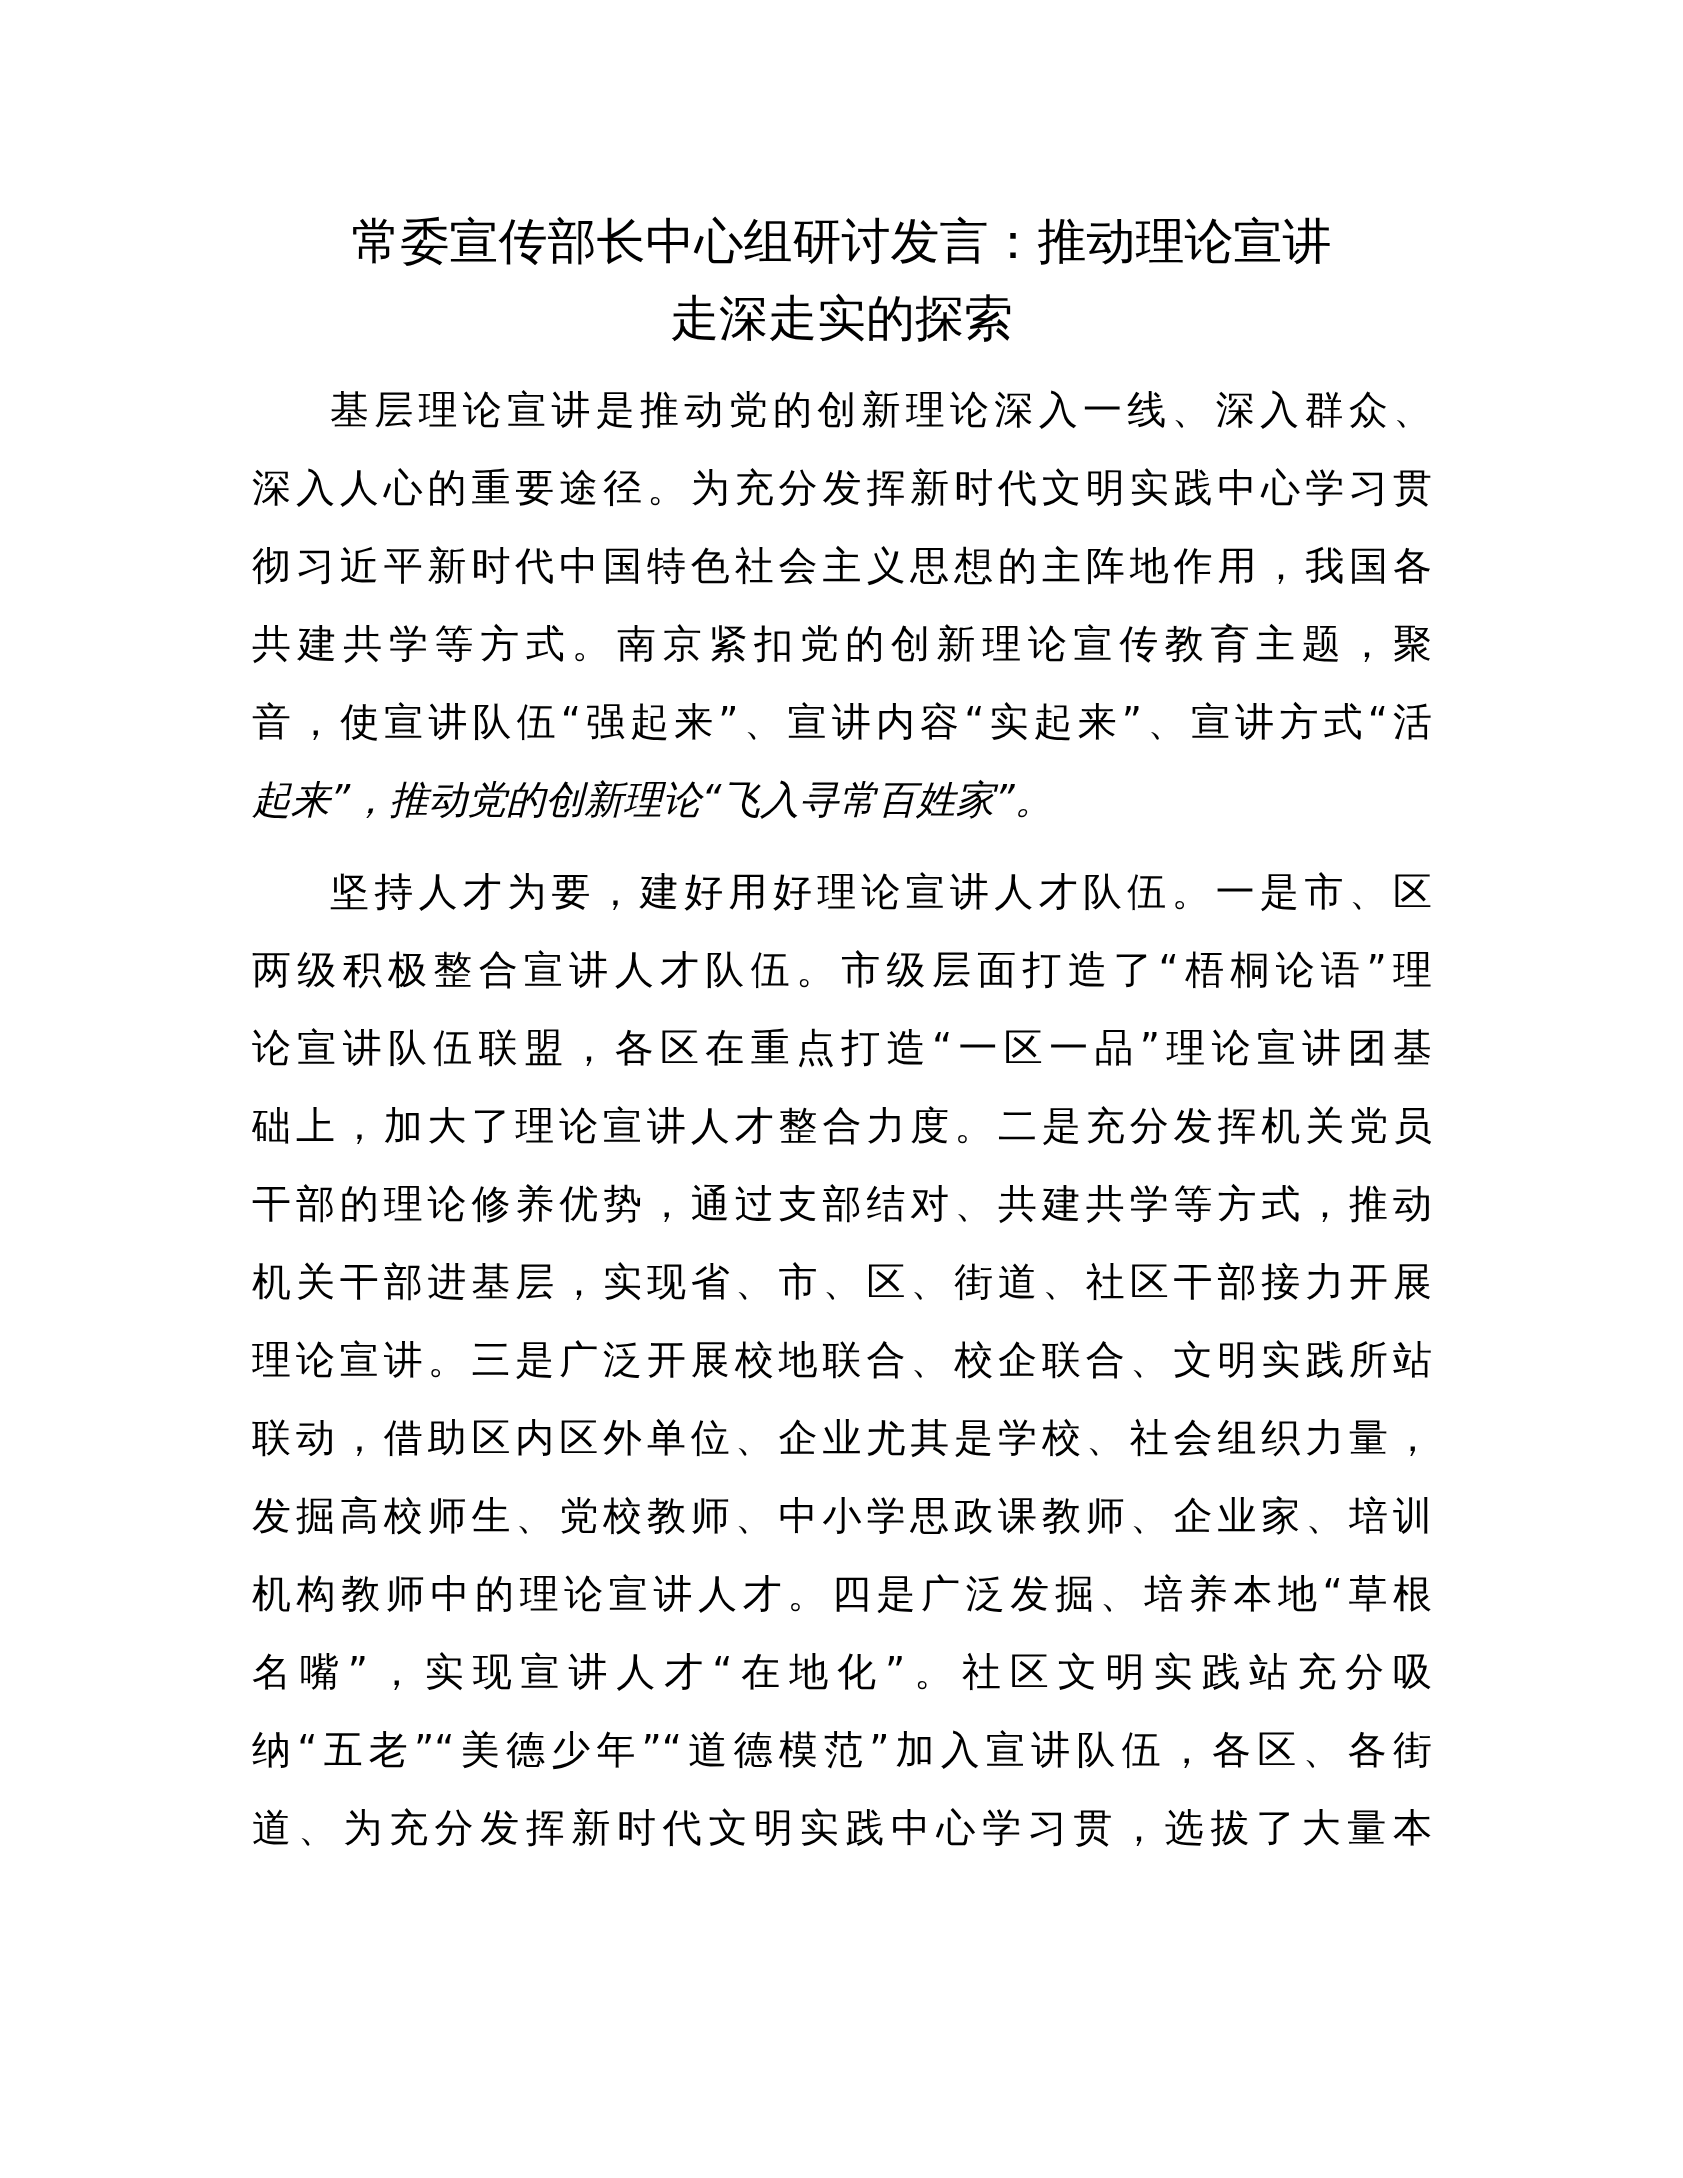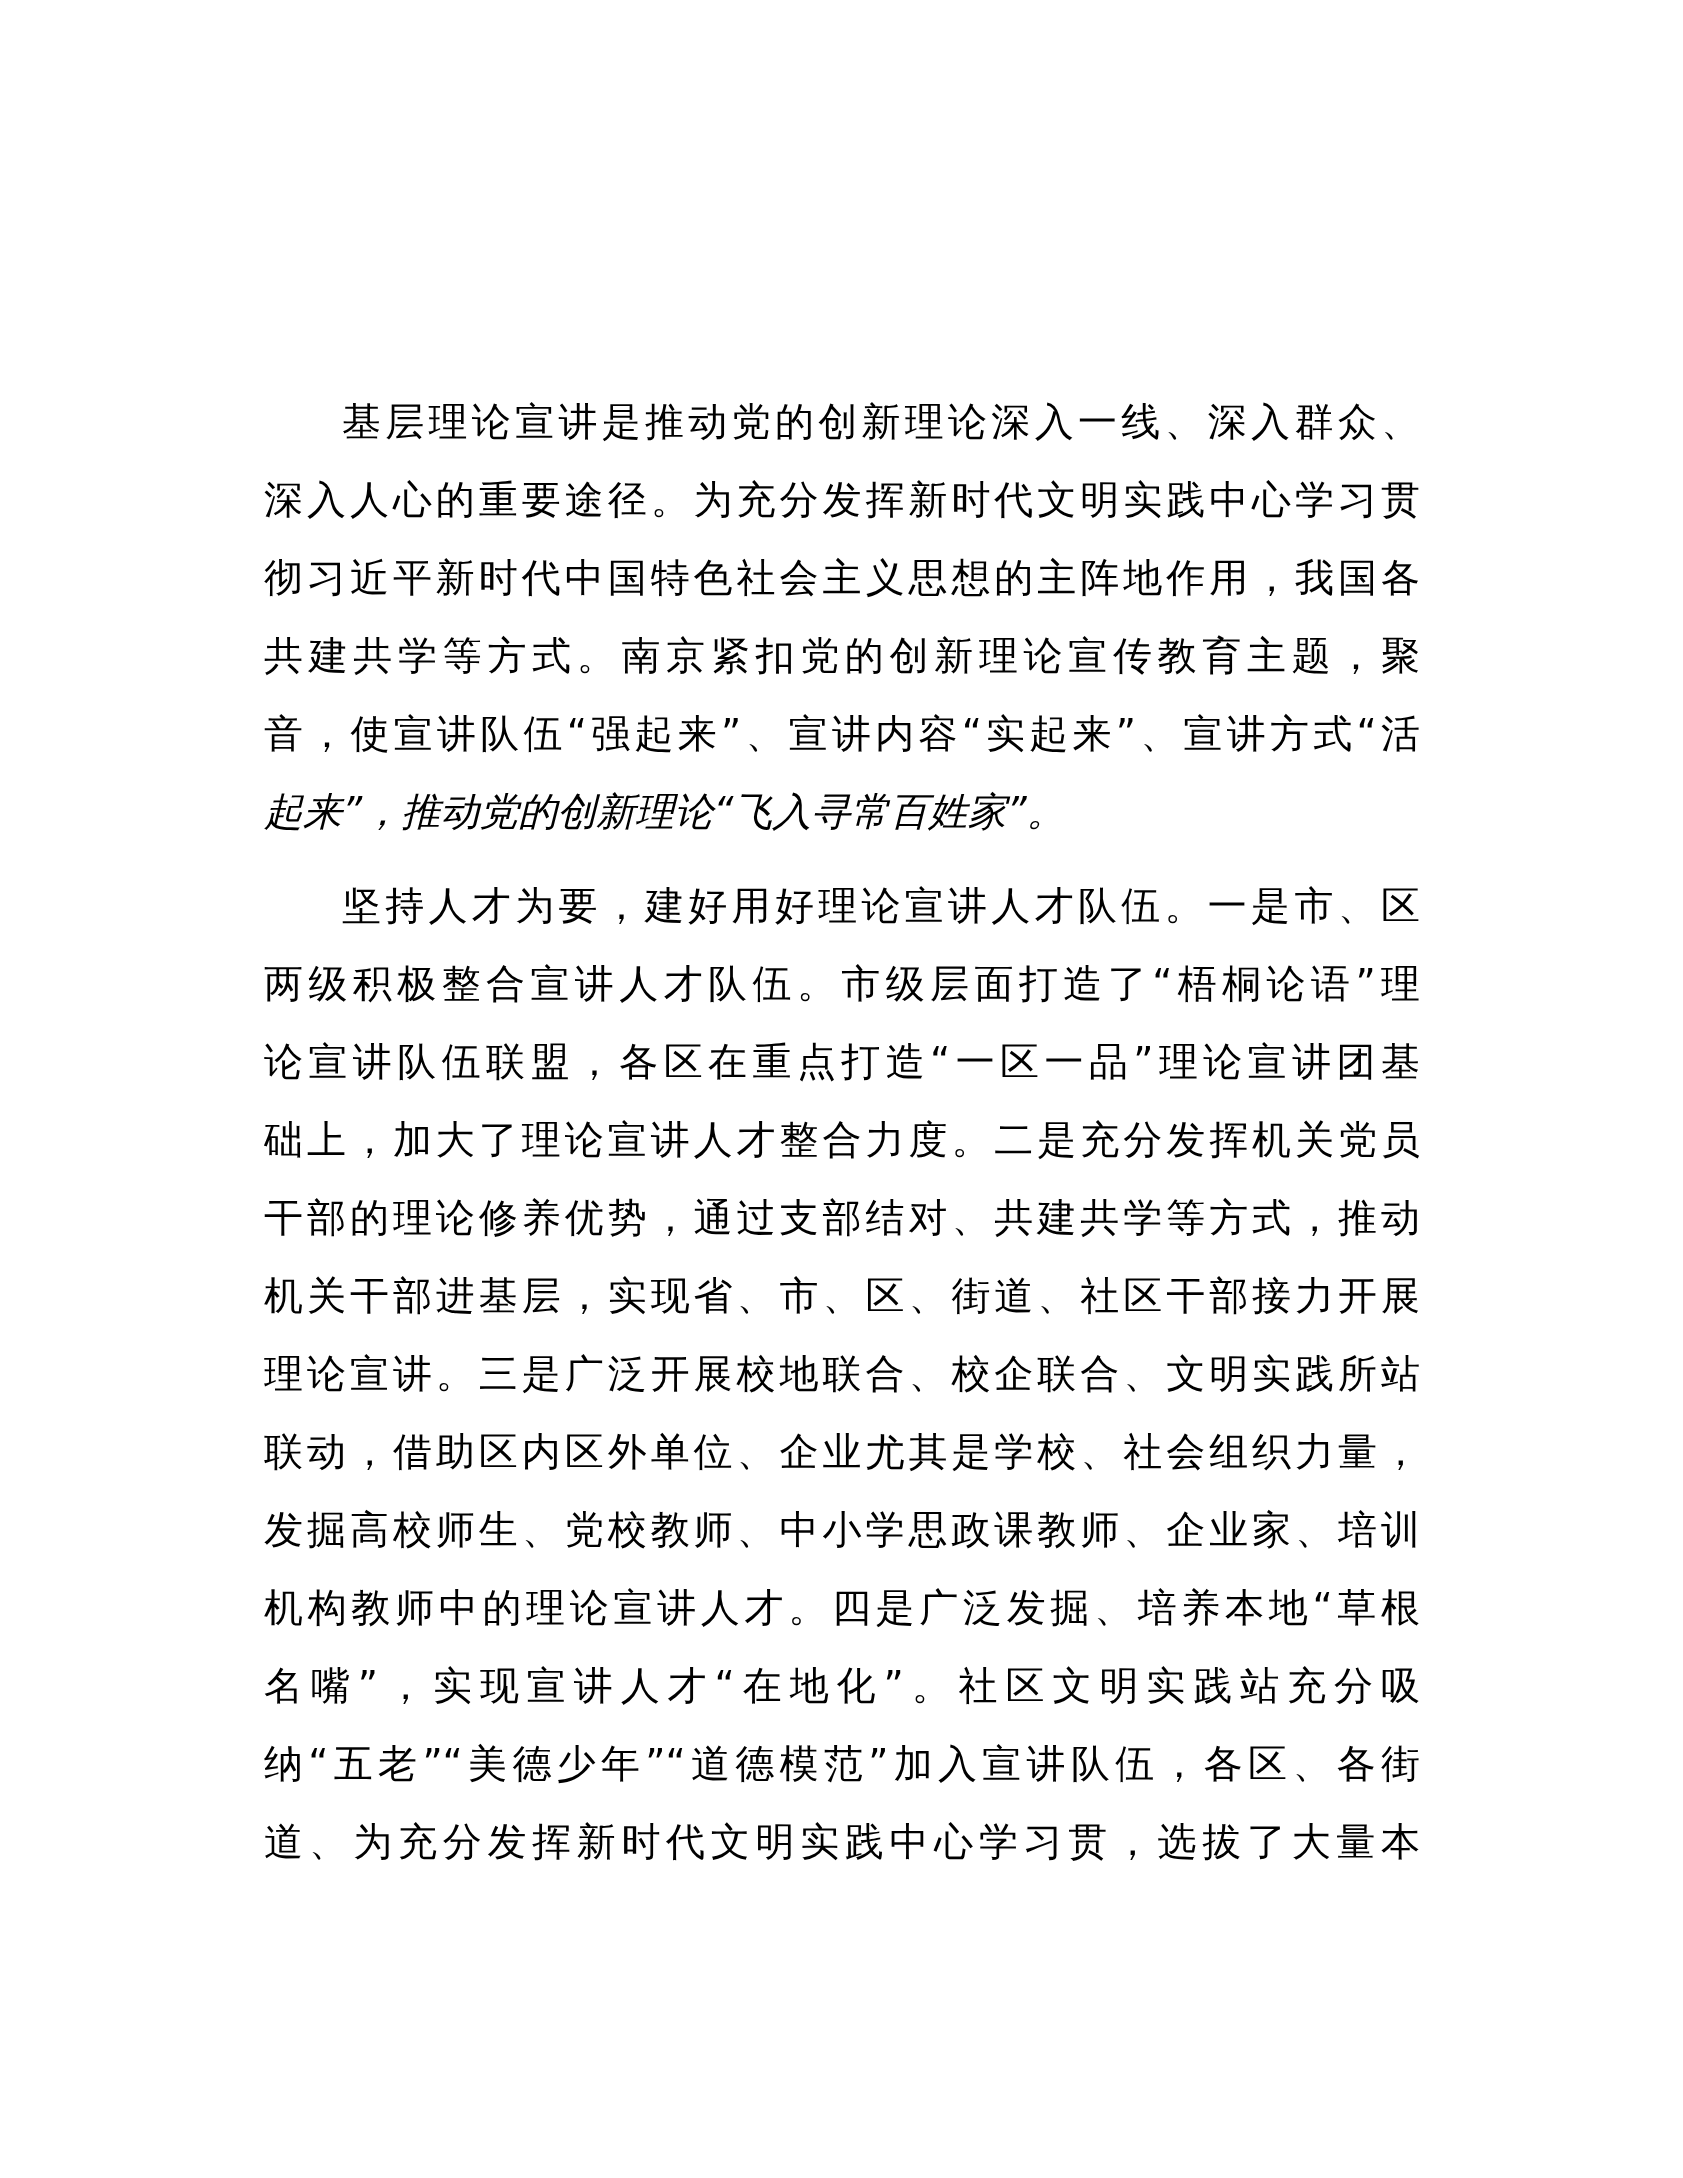--- a/index.html
+++ b/index.html
@@ -11,29 +11,33 @@
     font-family: "DejaVu Sans", "Liberation Sans", sans-serif;
     font-size: 49px; line-height: 77px; margin: 0; font-weight: normal;
   }
   .body-text {
     position: absolute; left: 248px; width: 1188px;
     color: #000;
     font-family: "DejaVu Sans", "Liberation Sans", sans-serif;
     font-size: 39px; line-height: 78px;
     text-align: justify; text-justify: inter-character;
   }
-  .para { margin: 16px; text-indent: 2em; }
+  .para { margin: 4px; text-indent: 2em; }
   .para + .para { margin-top: 14px; }
   .line { display: block; text-align-last: justify; white-space: nowrap; }
   .line.last { text-align-last: left; font-style: italic; }
 </style>
 </head>
 <body>
 
 <div class="page">
+  <h1 class="title">
+    <span class="tline" style="display:block">常委宣传部长中心组研讨发言：推动理论宣讲</span>
+    <span class="tline" style="display:block">走深走实的探索</span>
+  </h1>
 
   <div class="body-text" style="top:367px">
     <p class="para">
       <span class="line">基层理论宣讲是推动党的创新理论深入一线、深入群众、</span>
       <span class="line" style="text-indent:0">深入人心的重要途径。为充分发挥新时代文明实践中心学习贯</span>
       <span class="line" style="text-indent:0">彻习近平新时代中国特色社会主义思想的主阵地作用，我国各</span>
       <span class="line" style="text-indent:0">共建共学等方式。南京紧扣党的创新理论宣传教育主题，聚</span>
       <span class="line" style="text-indent:0">音，使宣讲队伍“强起来”、宣讲内容“实起来”、宣讲方式“活</span>
       <span class="line last" style="text-indent:0">起来”，推动党的创新理论“飞入寻常百姓家”。</span>
     </p>

